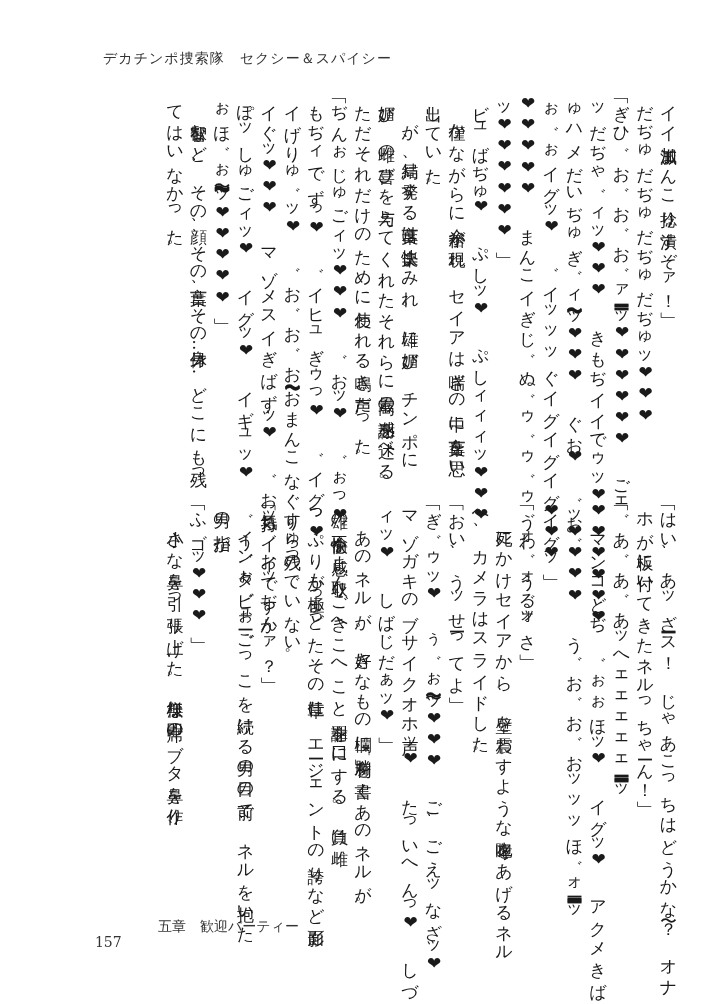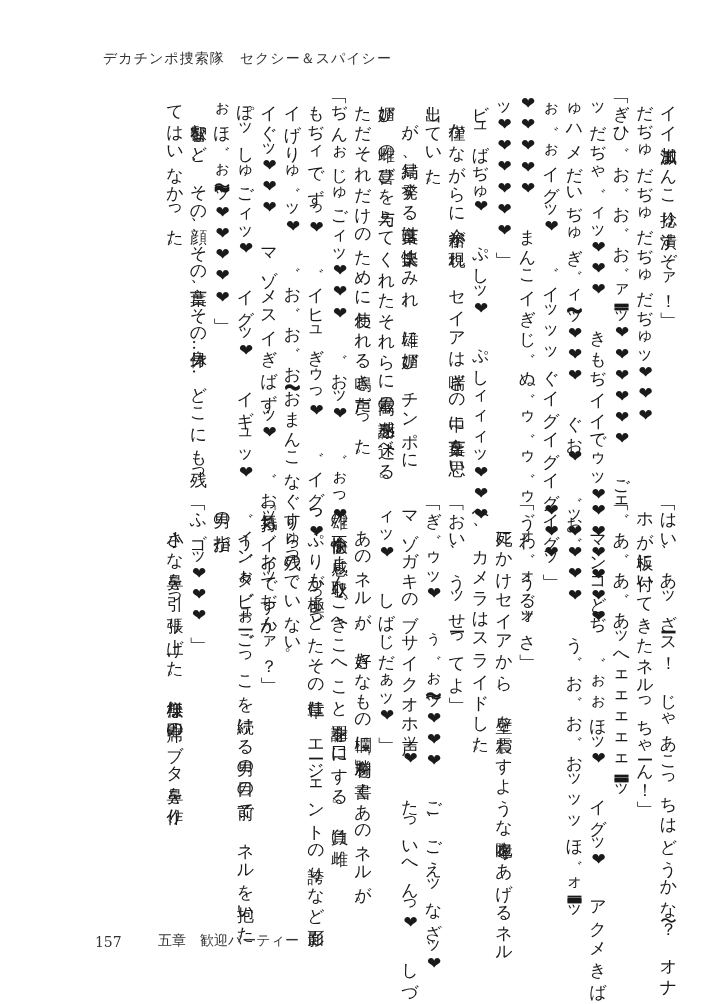--- a/index.html
+++ b/index.html
@@ -1,21 +1,21 @@
 <!DOCTYPE html>
 <html><head>
 <meta charset="utf-8">
 <style>
   html, body { margin: 0; padding: 0; background: #ffffff; }
   body { width: 720px; height: 1004px; position: relative; overflow: hidden;
          font-family: "DejaVu Serif", "Liberation Serif", serif; color: #1a1a1a; }
   .running-head { position: absolute; left: 83px; top: 50px; font-size: 14px;
                   letter-spacing: 1px; color: #333; white-space: pre; margin-left: 20px; }
   .footer { position: absolute; left: 86px; top: 918px; font-size: 14px; color: #333; white-space: pre; }
-  .footer .chapter { position: absolute; left: 72px; top: 14px; white-space: pre; }
+  .footer .chapter { position: absolute; left: 72px; top: 0; white-space: pre; }
   .tier { position: absolute; left: 90px; width: 590px;
           writing-mode: vertical-rl; -webkit-writing-mode: vertical-rl;
           font-size: 17px; line-height: 23.5px; letter-spacing: 1.2px;
           text-orientation: mixed; }
   .tier.top { top: 93px; height: 398px; }
   .tier.bottom { top: 500px; height: 402px; }
   .col { display: block; white-space: pre; }
 </style>
 </head>
 <body>

